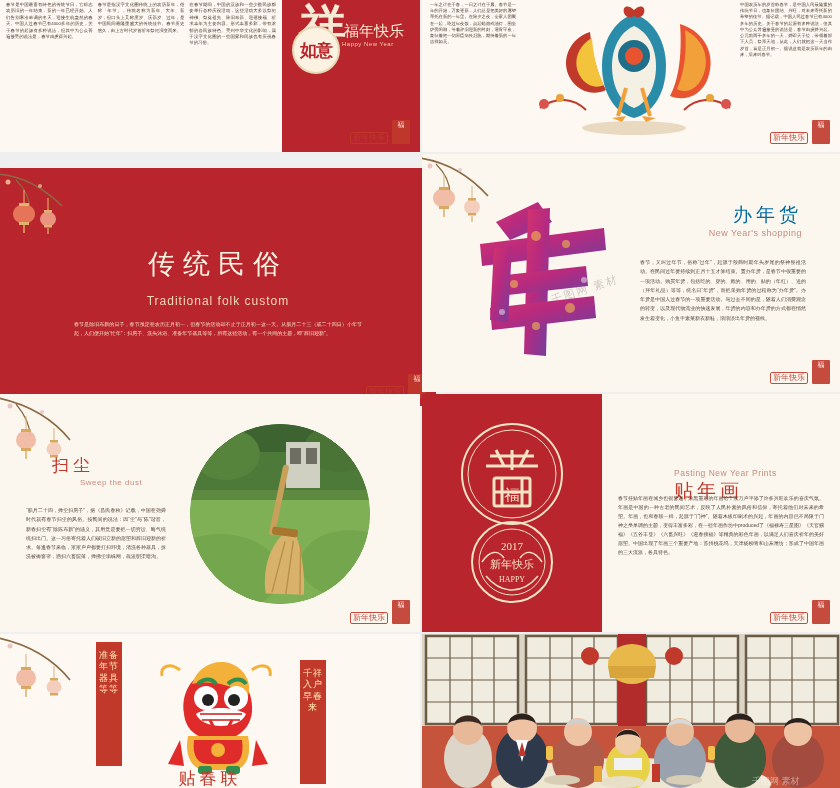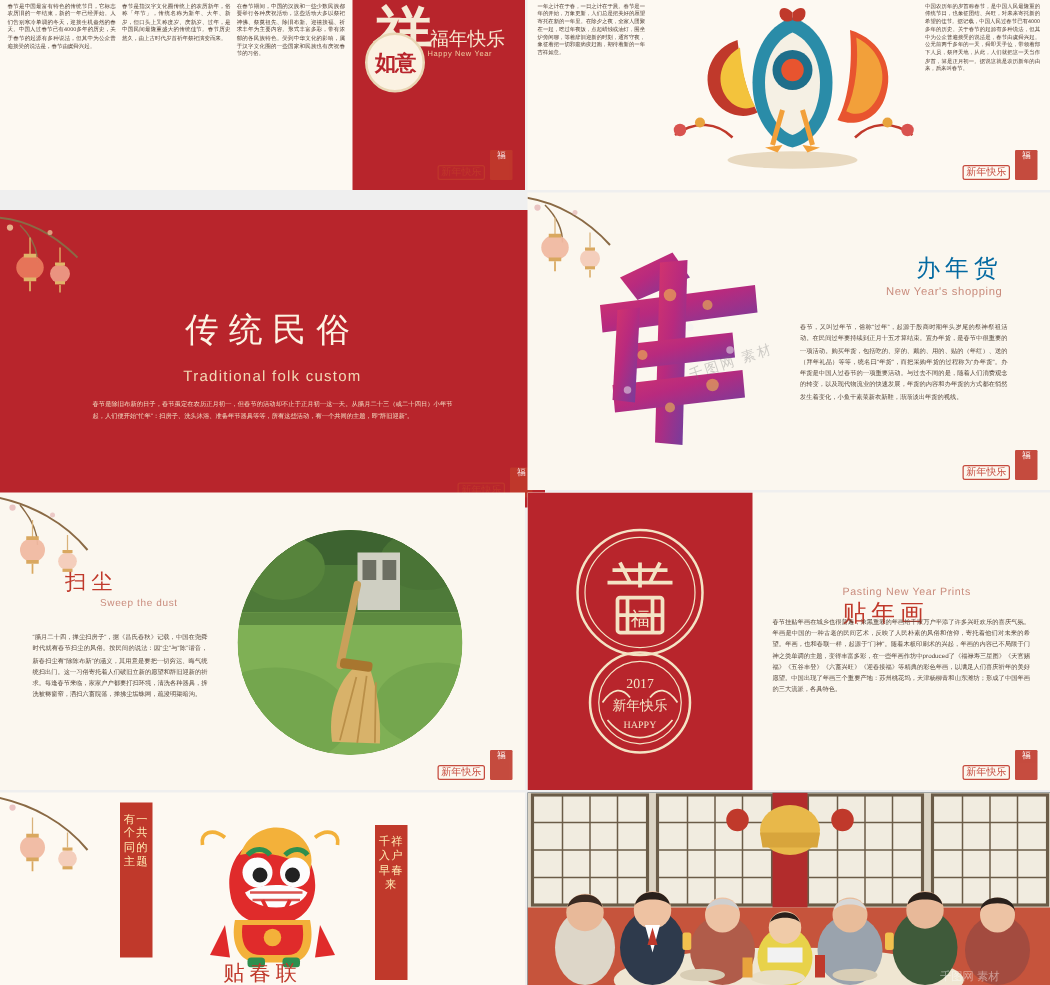--- a/index.html
+++ b/index.html
@@ -325,21 +325,21 @@
         <line x1="26" y1="55" x2="26" y2="63" stroke="#d9a860" stroke-width="1.4"></line>
       </g>
       <g>
         <line x1="54" y1="32" x2="54" y2="44" stroke="#d9b27a" stroke-width="1"></line>
         <ellipse cx="54" cy="53" rx="7.5" ry="7" fill="#f3cbb8" opacity=".95"></ellipse>
         <rect x="50" y="44" width="8" height="2.5" fill="#d9a860"></rect>
         <rect x="50" y="59" width="8" height="2.5" fill="#d9a860"></rect>
       </g>
       <circle cx="10" cy="12" r="2.5" fill="#e6b6b6" opacity=".8"></circle>
     </svg>
-    <div class="cp cpL">有一个共同的主题</div>
+    <div class="cp cpL">准备年节器具等等</div>
     <div class="cp cpR">千祥入户早春来</div>
     <svg class="lion" viewBox="0 0 150 130">
       <path d="M44 70 C40 46 56 26 76 26 C98 26 114 44 112 68 C110 86 96 96 78 96 C60 96 46 88 44 70Z" fill="#e02b2b"></path>
       <path d="M52 40 C58 22 76 14 92 20 C106 26 112 40 108 52 C92 40 70 36 52 40Z" fill="#f3b13a"></path>
       <circle cx="66" cy="54" r="12" fill="#fdfdfd"></circle>
         <circle cx="96" cy="54" r="12" fill="#fdfdfd"></circle>
       <circle cx="68" cy="56" r="6" fill="#222"></circle>
         <circle cx="94" cy="56" r="6" fill="#222"></circle>
       <path d="M58 40 C64 34 72 34 76 40" stroke="#2f8f4e" stroke-width="4" fill="none"></path>
       <path d="M88 40 C94 34 102 34 106 40" stroke="#2f8f4e" stroke-width="4" fill="none"></path>

